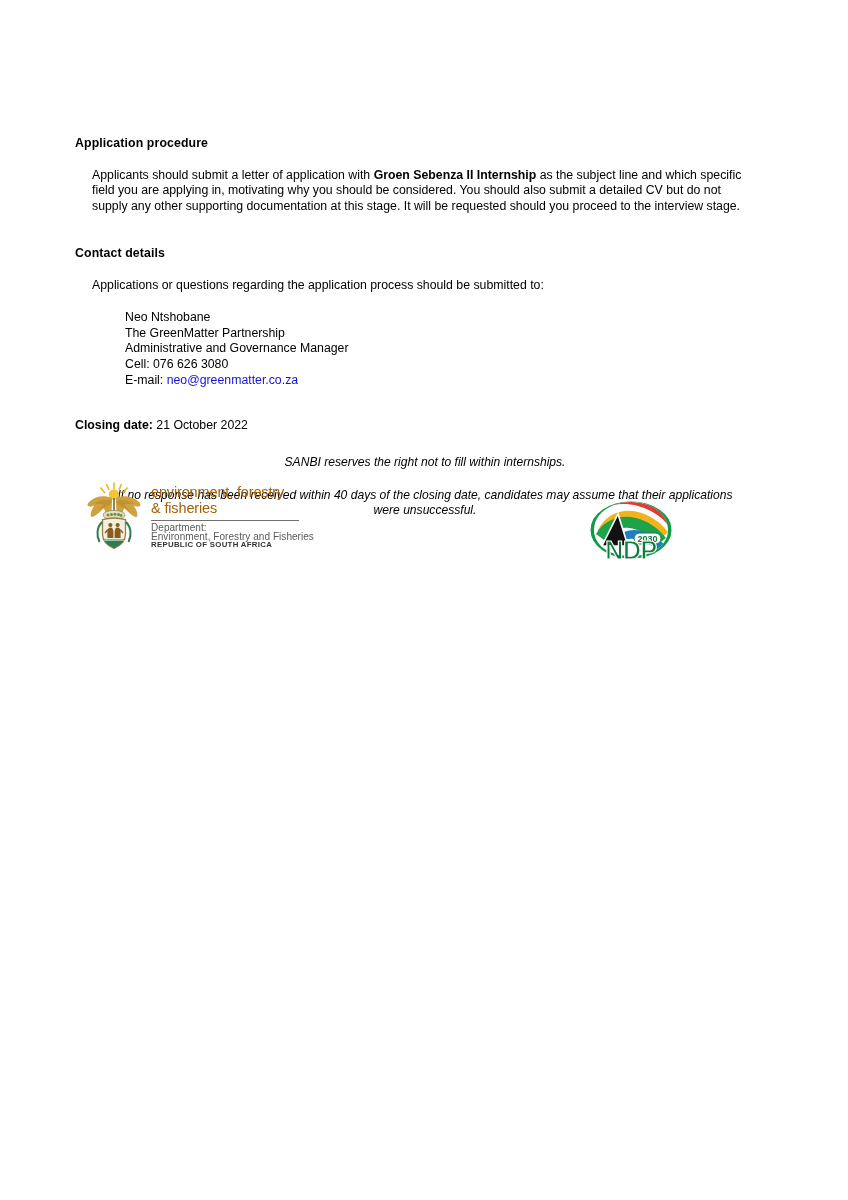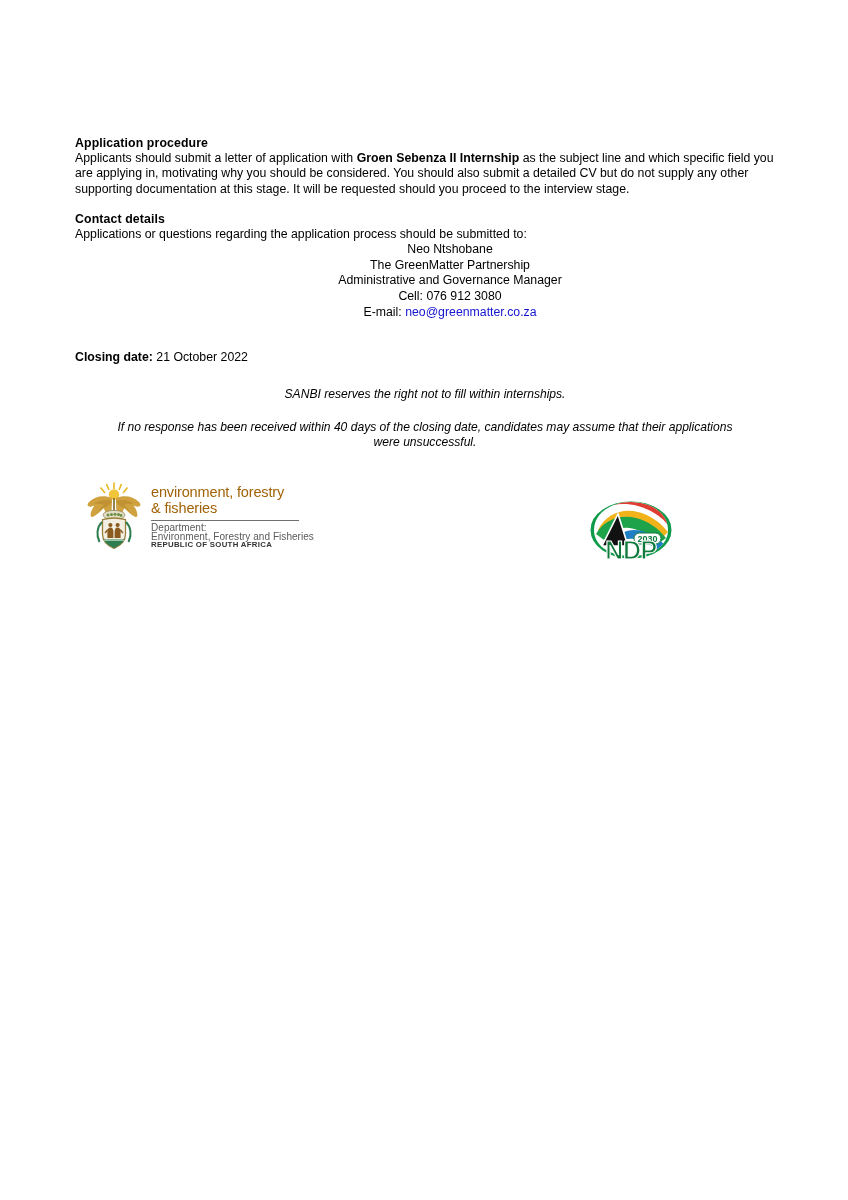--- a/index.html
+++ b/index.html
@@ -37,36 +37,35 @@
     font-size: 12.3px;
     font-weight: bold;
     line-height: 15.2px;
     margin: 0;
     letter-spacing: 0.01em;
   }
 
   .body-para {
     font-size: 12.3px;
     line-height: 15.2px;
-    margin: 0;
+    margin: 17px;
     text-align: left;
   }
 
   .body-para b { font-weight: bold; }
 
   .addr-block {
     margin: 0;
     padding-left: 50px;
   }
   .addr-line {
     font-size: 12.3px;
     line-height: 15.6px;
     margin: 0;
     white-space: nowrap;
-    text-align: center;
   }
 
   .email-link {
     color: #1515cf;
     cursor: pointer;
   }
 
   .spacer-sm { height: 15px; }
   .spacer-md { height: 30px; }
 
@@ -180,21 +179,21 @@
     <div class="spacer-sm"></div>
 
     <div>
       <p class="sec-heading">Contact details</p>
       <p class="body-para">Applications or questions regarding the application process should be submitted to:</p>
 
       <div class="addr-block">
         <p class="addr-line">Neo Ntshobane</p>
         <p class="addr-line">The GreenMatter Partnership</p>
         <p class="addr-line">Administrative and Governance Manager</p>
-        <p class="addr-line">Cell: 076 912 3080</p>
+        <p class="addr-line">Cell: 076 626 3080</p>
         <p class="addr-line"><span>E-mail: </span><span class="email-link">neo@greenmatter.co.za</span></p>
       </div>
     </div>
 
     <div class="spacer-md"></div>
 
     <p class="closing"><span class="lbl">Closing date:</span><span> 21 October 2022</span></p>
 
     <div style="height:22px"></div>
 

